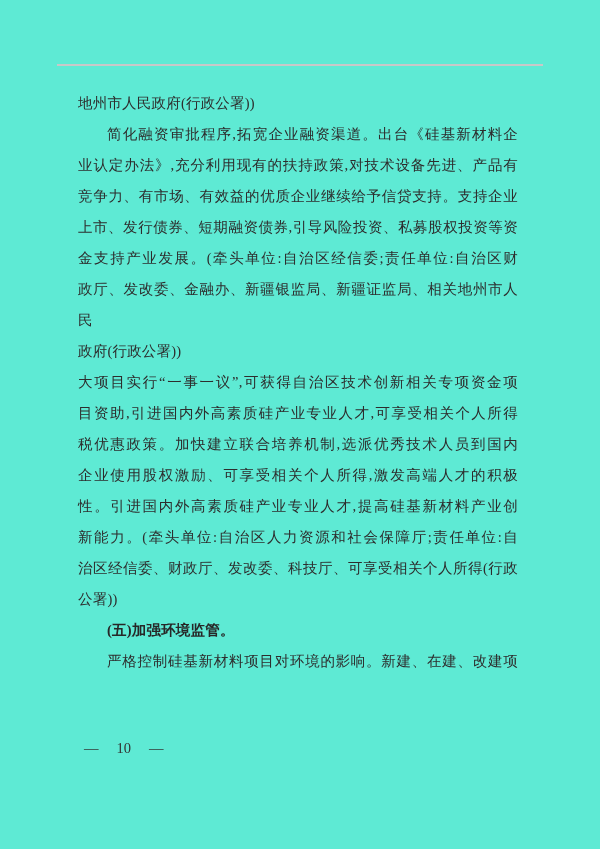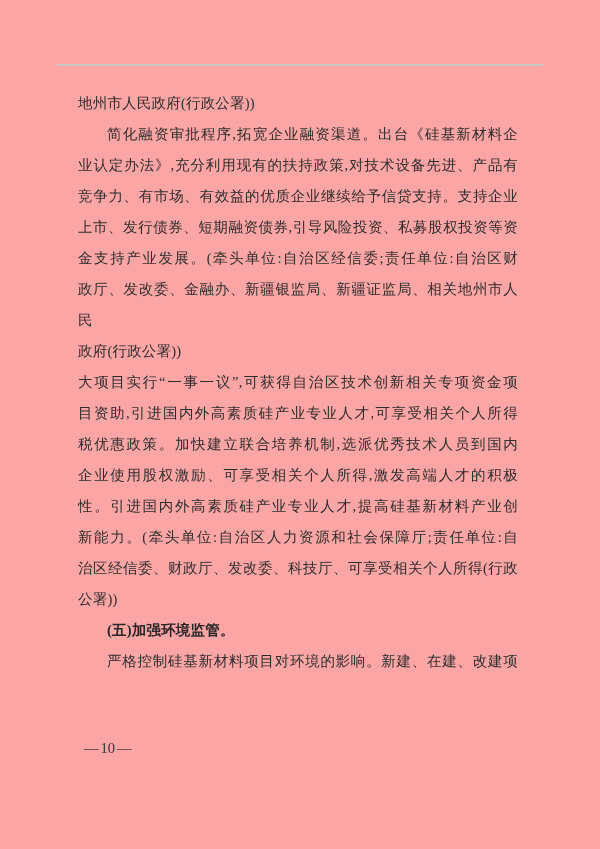--- a/index.html
+++ b/index.html
@@ -4,21 +4,21 @@
 <style>
   html, body {
     margin: 0;
     padding: 0;
     background: #ffffff;
   }
   .page {
     position: relative;
     width: 600px;
     height: 849px;
-    background: #fca5a5;
+    background: #5eead4;
     overflow: hidden;
     font-family: "Liberation Serif", serif;
   }
   .header-rule {
     position: absolute;
     left: 57px;
     top: 64px;
     width: 486px;
     height: 2px;
     background: #c8c8c8;
@@ -42,21 +42,21 @@
   .line.stretch { text-align-last: justify; }
   .line.heading { font-weight: bold; color: #272727; }
   .footer {
     position: absolute;
     left: 84px;
     top: 738px;
     font-size: 14.5px;
     line-height: 20px;
     color: #333333;
   }
-  .footer .num { margin: 0 2px; }
+  .footer .num { margin: 0 18px; }
 </style>
 </head>
 <body>
 
 <div class="page">
 
   <div class="header-rule"></div>
 
   <div class="content">
     <div class="line">地州市人民政府(行政公署))</div>

